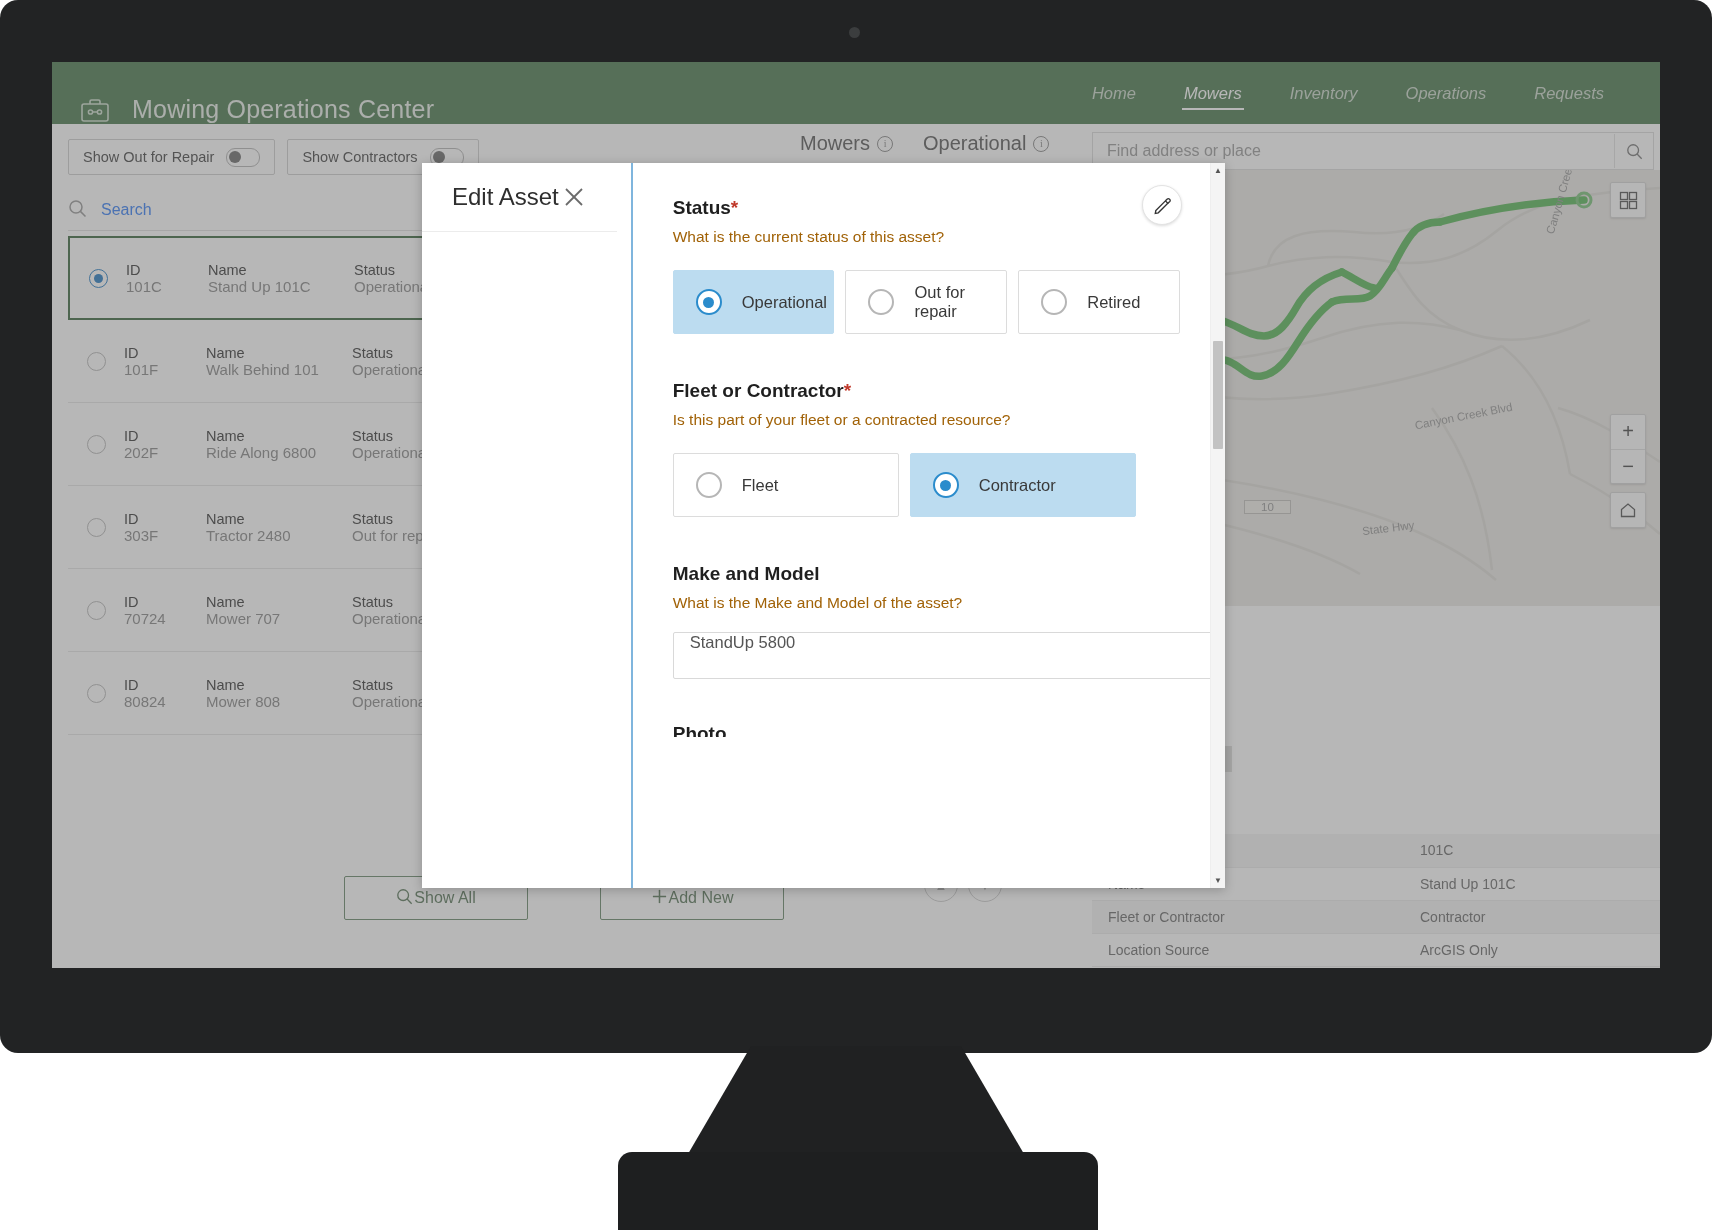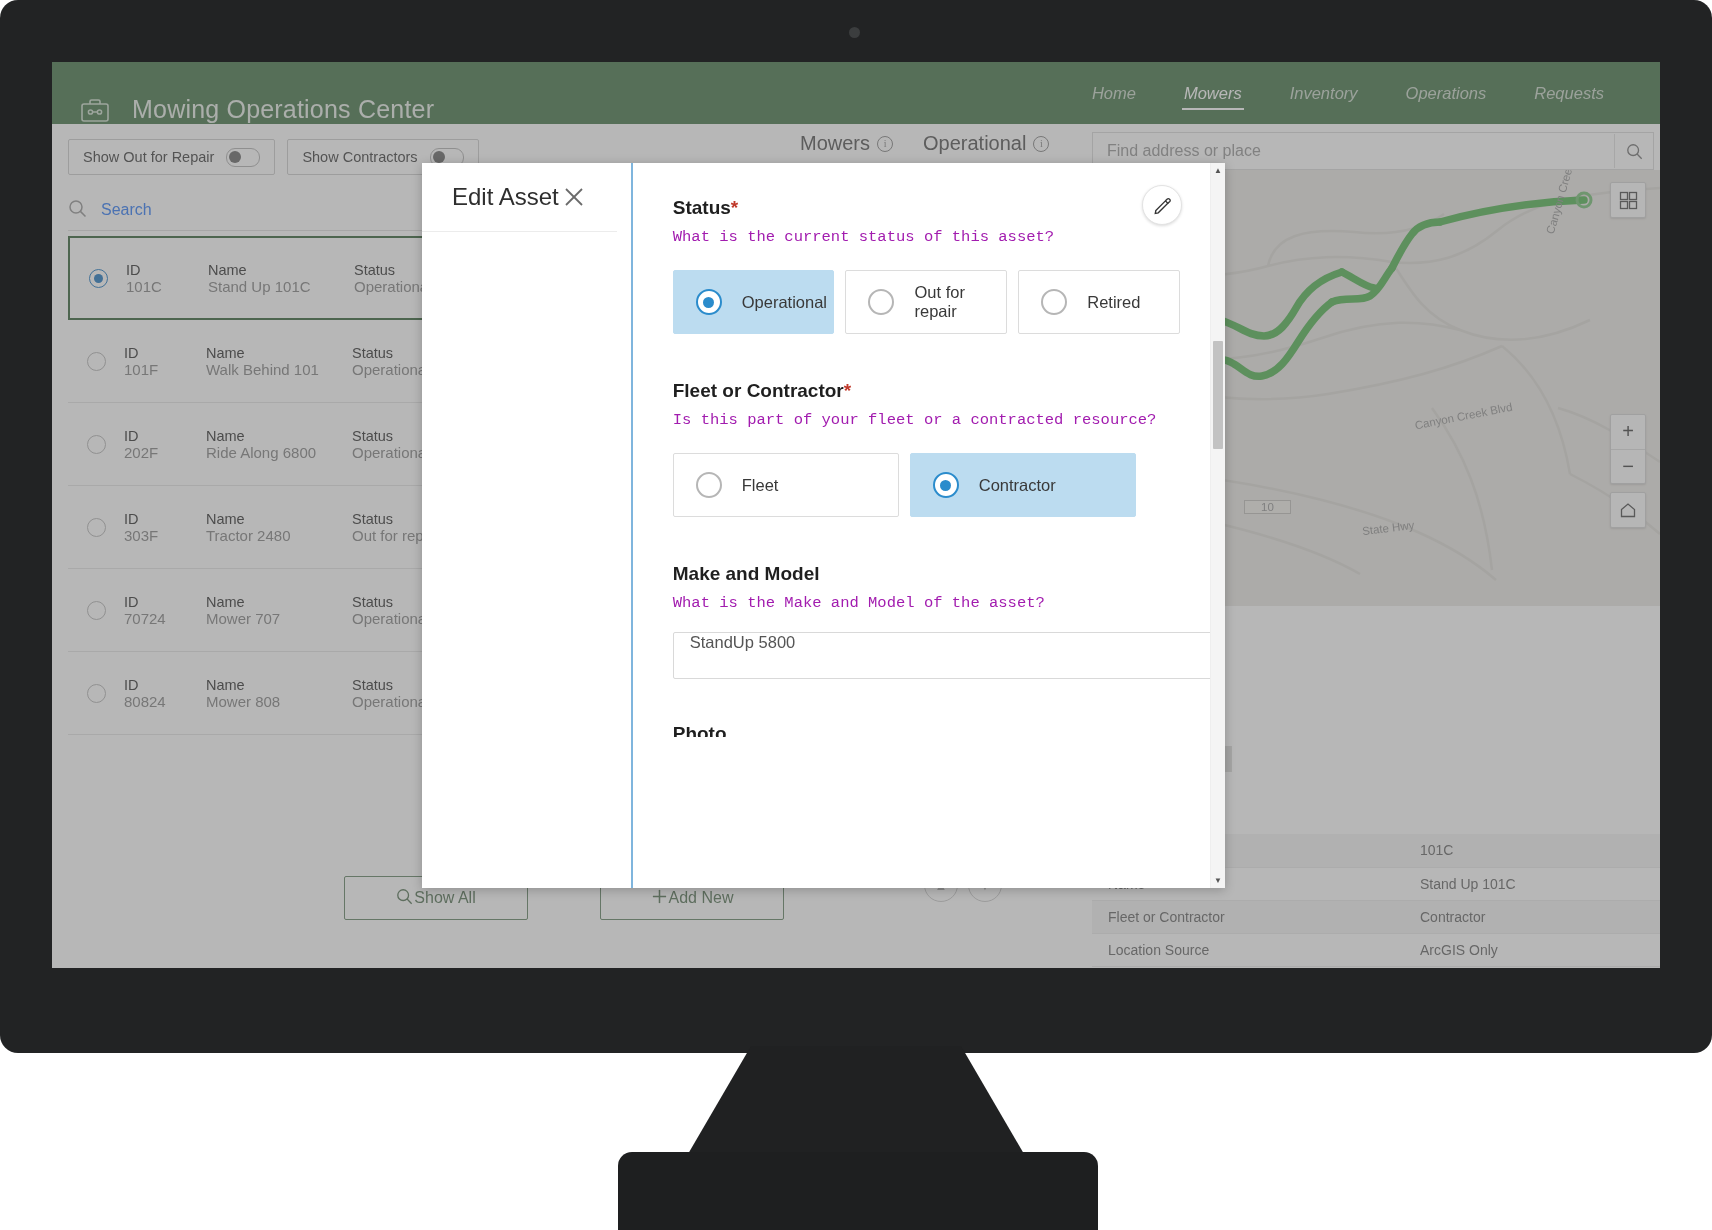--- a/index.html
+++ b/index.html
@@ -471,23 +471,22 @@
 
   .q-title {
     font-size: 19px;
     font-weight: bold;
     color: #1f1f1f;
     margin: 0;
   }
   .req { color: #c0392b; font-weight: bold; }
   .q-sub {
     font-size: 15.5px;
-    color: #a21caf;
+    color: #a16207;
     margin: 9px 0 0 0;
-    font-family: Liberation Mono, monospace;
   }
   .opt-row {
     display: flex;
     gap: 11px;
     margin-top: 24px;
   }
   .opt {
     width: 202px;
     height: 62px;
     border: 1px solid #dcdcdc;

